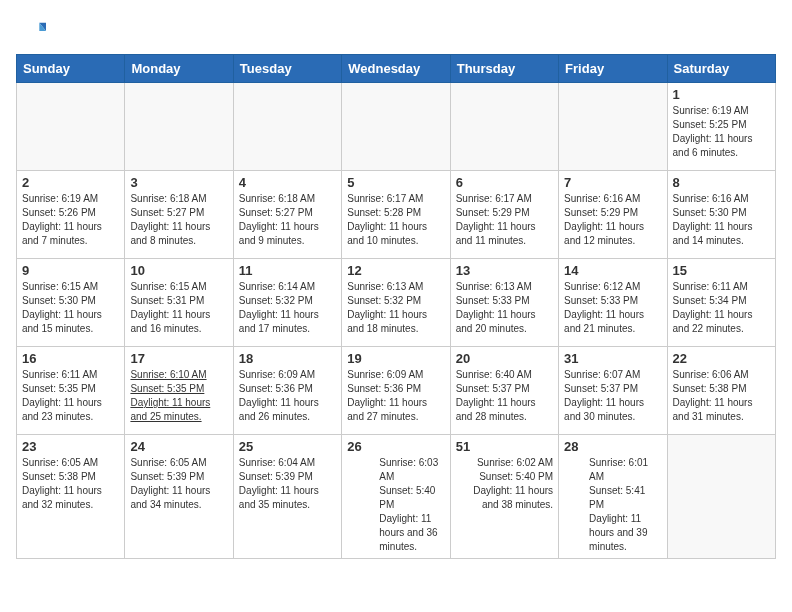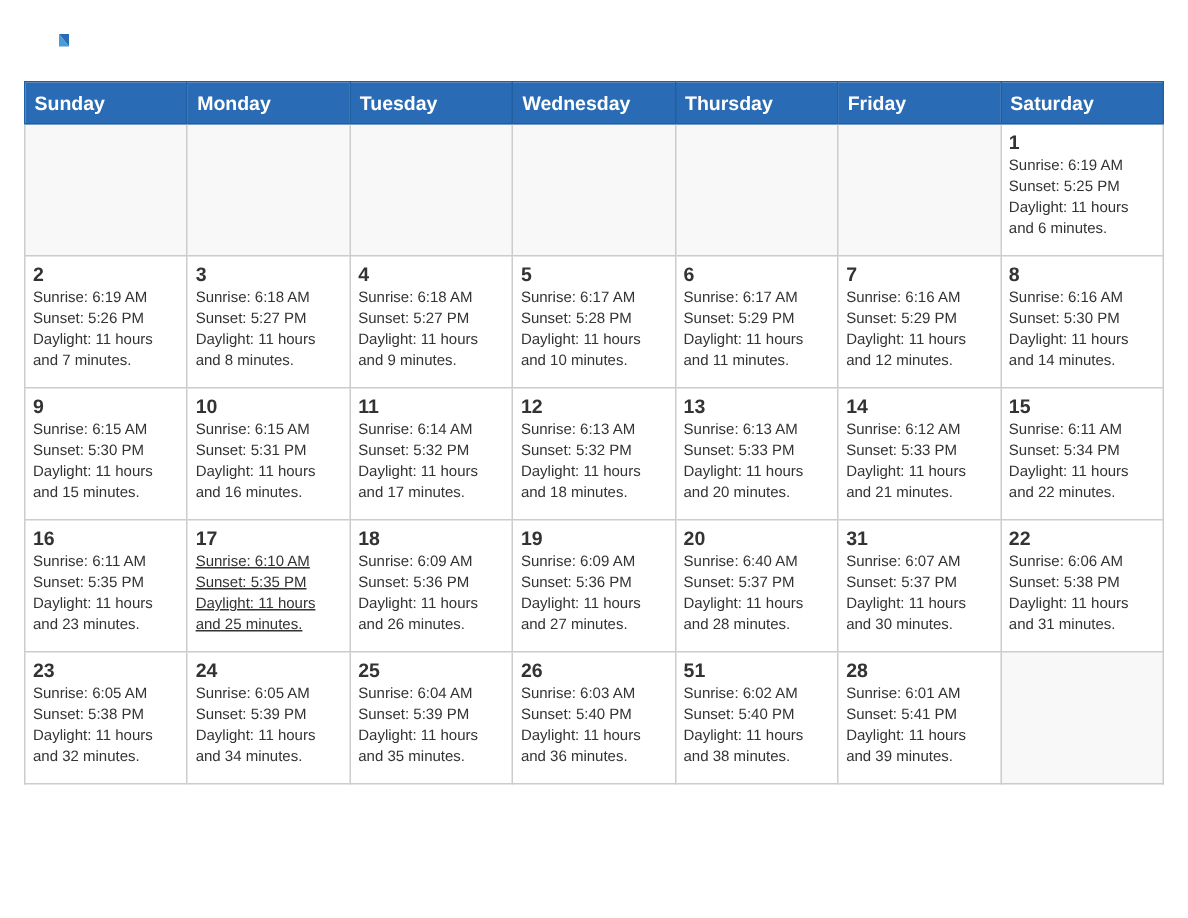--- a/index.html
+++ b/index.html
@@ -278,32 +278,32 @@
 Daylight: 11 hours and 34 minutes.</div>
         </td>
         <td>
           <span class="day-number">25</span>
           <div class="day-info" style="white-space: pre-line;">Sunrise: 6:04 AM
 Sunset: 5:39 PM
 Daylight: 11 hours and 35 minutes.</div>
         </td>
         <td>
           <span class="day-number">26</span>
-          <div class="day-info" style="white-space: pre-line;">Sunrise: 6:03 AM
+          <div class="day-info" style="white-space: pre-line; margin-left: 32px;">Sunrise: 6:03 AM
 Sunset: 5:40 PM
 Daylight: 11 hours and 36 minutes.</div>
         </td>
         <td>
           <span class="day-number">51</span>
-          <div class="day-info" style="white-space: pre-line;">Sunrise: 6:02 AM
+          <div class="day-info" style="white-space: pre-line; text-align: right;">Sunrise: 6:02 AM
 Sunset: 5:40 PM
 Daylight: 11 hours and 38 minutes.</div>
         </td>
         <td>
           <span class="day-number">28</span>
-          <div class="day-info" style="white-space: pre-line;">Sunrise: 6:01 AM
+          <div class="day-info" style="white-space: pre-line; margin-left: 25px;">Sunrise: 6:01 AM
 Sunset: 5:41 PM
 Daylight: 11 hours and 39 minutes.</div>
         </td>
         <td class="empty"></td>
       </tr>
     </tbody>
 </table>
 
 </body></html>

